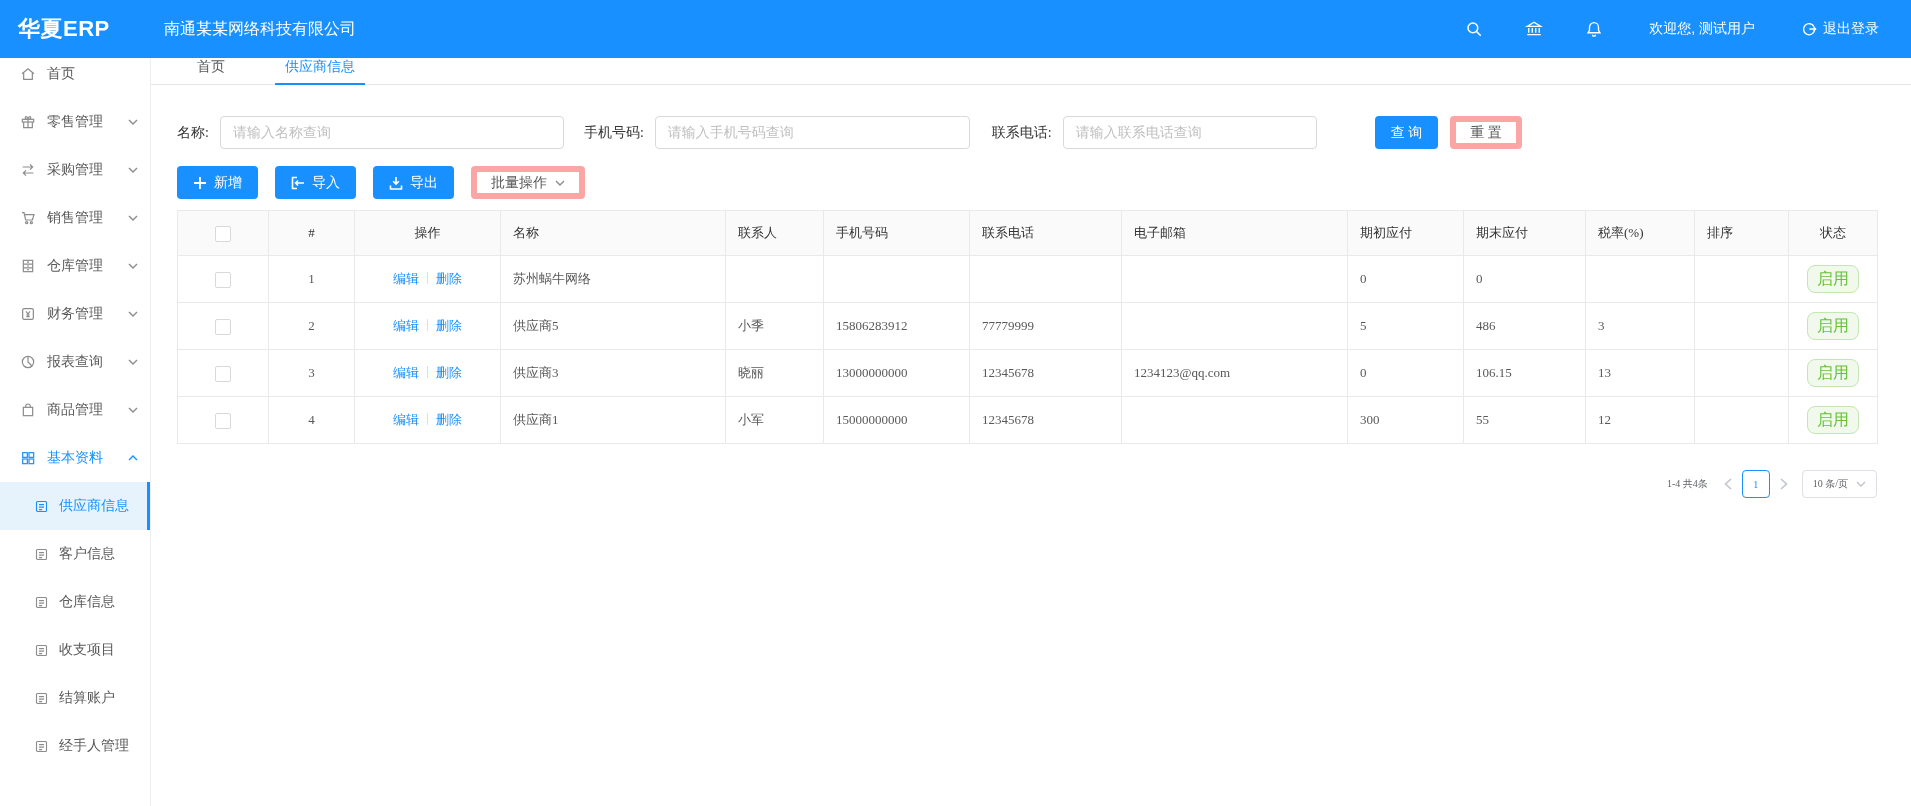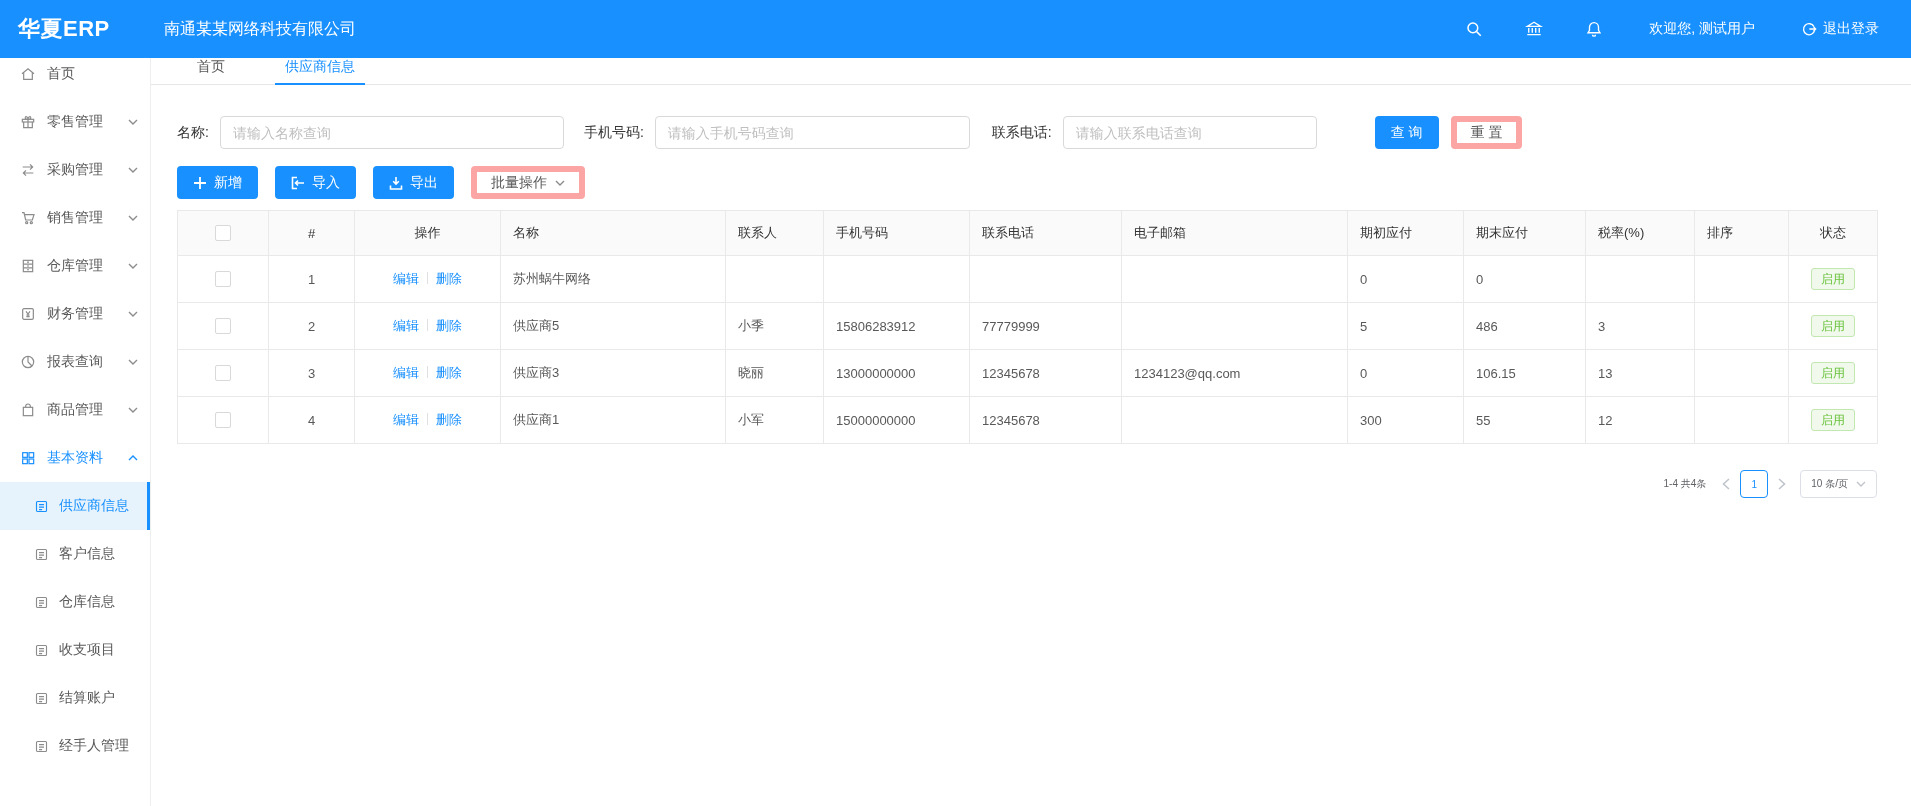--- a/index.html
+++ b/index.html
@@ -38,21 +38,21 @@
   .mlabel { white-space:nowrap; }
 
   
   .main { position:absolute; left:151px; top:50px; right:0; bottom:0; background:#fff; }
   .tabbar { height:35px; border-bottom:1px solid #e6e6e6; display:flex; padding-left:36px; }
   .tab { display:flex; align-items:center; padding:0 10px; margin-right:40px; color:#595959;
     position:relative; cursor:pointer; font-size:14px; }
   .tab.active { color:#1890ff; }
   .tab.active::after { content:""; position:absolute; left:0; right:0; bottom:-1px; height:2px; background:#1890ff; }
 
-  .content { padding:31px 14px 0 26px; }
+  .content { padding:31px 14px 0 26px;font-family:Liberation Serif, serif; }
 
   
   .filter-row { display:flex; align-items:center; }
   .f-label { color:#333; margin-right:11px; white-space:nowrap; }
   .f-input { height:33px; border:1px solid #d9d9d9; border-radius:4px; padding:0 12px;
     font-size:14px; color:#333; outline:none; font-family:inherit; }
   .f-input::placeholder { color:#bfbfbf; }
   .in-name { width:344px; margin-right:20px; }
   .in-phone { width:315px; margin-right:22px; }
   .in-tel { width:254px; }
@@ -75,22 +75,22 @@
   th, td { border:1px solid #e9e9e9; padding:0 12px; height:45px; text-align:left;
     font-weight:normal; overflow:hidden; white-space:nowrap; }
   th { background:#fafafa; color:#333; }
   td { height:47px; }
   .tc { text-align:center; }
   .cb { width:16px; height:16px; border:1px solid #d9d9d9; border-radius:2px; background:#fff;
     display:inline-block; vertical-align:middle; cursor:pointer; }
   .cb-cell { text-align:center; }
   a.op { color:#1890ff; text-decoration:none; cursor:pointer; }
   .op-sep { display:inline-block; width:1px; height:12px; background:#e0e0e0; margin:0 8px; vertical-align:-1px; }
-  .badge-ok { display:inline-block; padding:3px 9px; font-size:12px; line-height:1.2;
-    color:#67c23a; background:#f0f9eb; border:1px solid #c2e7b0; border-radius:3px; }
+  .badge-ok { display:inline-block; padding:3px 9px; font-size:16px; line-height:1.2;
+    color:#67c23a; background:#f0f9eb; border:1px solid #c2e7b0; border-radius:8px; }
 
   
   .pagination { width:1700px; margin-top:26px; display:flex; align-items:center;
     justify-content:flex-end; color:#606266; font-size:10px; }
   .pg-total { margin-right:16px; }
   .pg-arrow { width:8px; height:12px; color:#c0c4cc; cursor:pointer; }
   .pg-page { min-width:28px; height:28px; border:1px solid #1890ff; color:#1890ff; border-radius:4px;
     display:inline-flex; align-items:center; justify-content:center; margin:0 10px; cursor:pointer;
     background:#fff; }
   .pg-size { height:28px; border:1px solid #dcdfe6; border-radius:4px; display:inline-flex;

